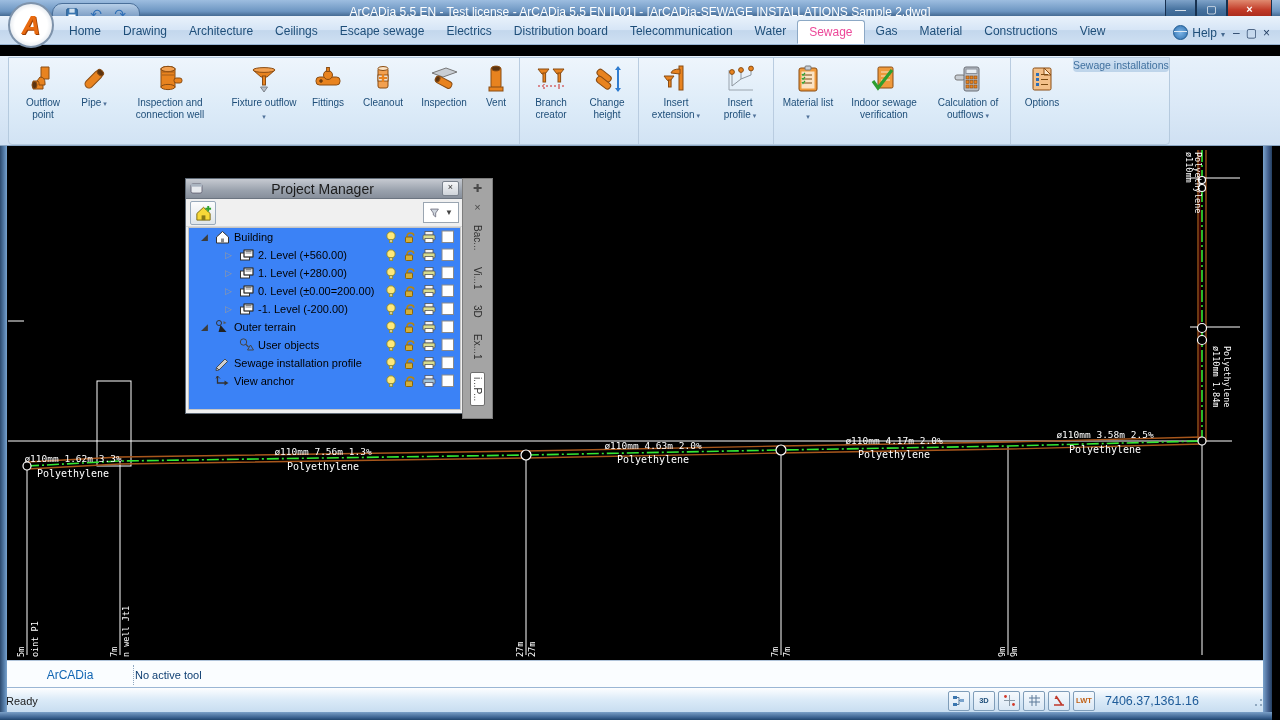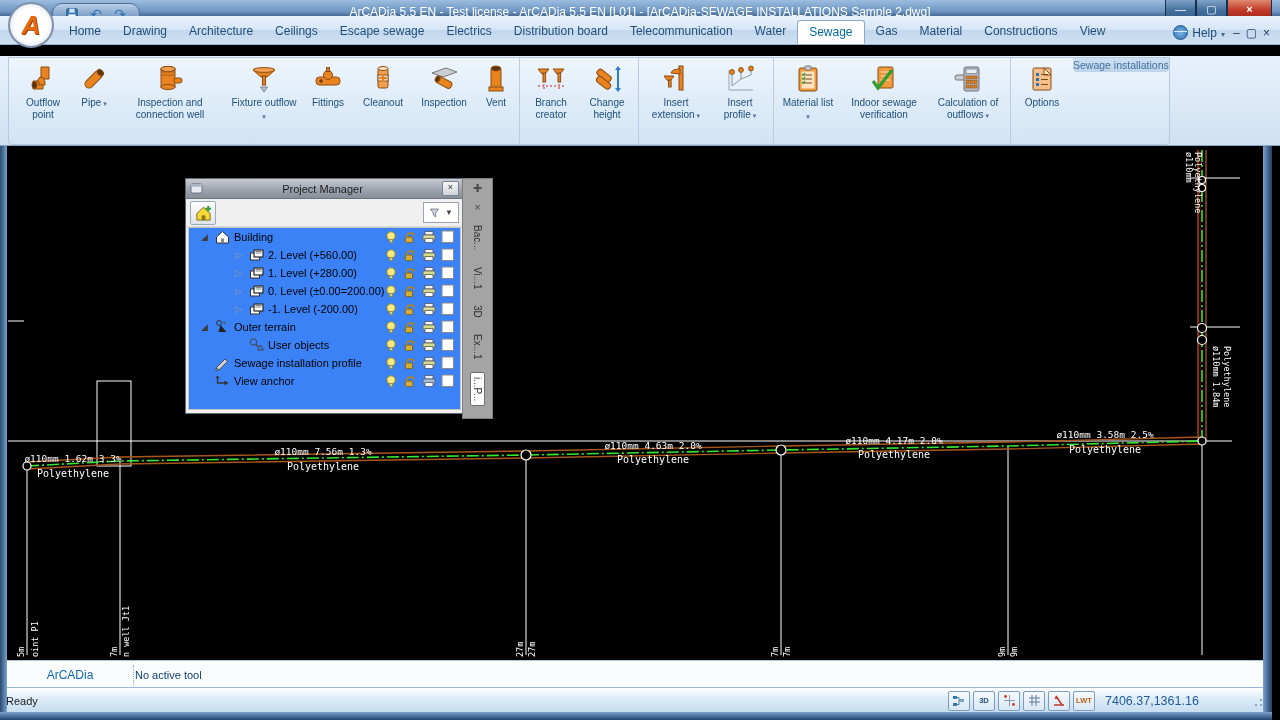--- a/index.html
+++ b/index.html
@@ -26,21 +26,21 @@
     background:linear-gradient(#7fa3c9,#45719e 55%,#35608c);color:#fff;font-size:11px;
     display:flex;align-items:center;justify-content:center;line-height:1;}
   .wbtn.close{width:43px;background:linear-gradient(#e08a70,#c23b28 55%,#a3281a);font-weight:bold;}
   
   #tabrow{position:absolute;left:0;top:16px;width:1280px;height:28px;
     background:linear-gradient(#e9f2fb,#d6e5f6 50%,#c3d7ed 52%,#cfe0f2);
     border-bottom:1px solid #98b3d2;display:flex;align-items:flex-end;}
   #tabs{display:flex;margin-left:58px;height:24px;}
   .tab{padding:4px 11px 4px;font-size:12px;color:#1e4e79;white-space:nowrap;cursor:default;}
   .tab.active{background:#fff;border:1px solid #8ca8c5;border-bottom:1px solid #fff;
-    border-radius:3px 3px 0 0;color:#0369a1;}
+    border-radius:3px 3px 0 0;color:#ec4899;}
   #tabrow-right{margin-left:auto;display:flex;align-items:center;gap:8px;padding:0 10px 4px;}
   #help{display:flex;align-items:center;gap:4px;font-size:12px;color:#1e4e79;}
   .globe{width:13px;height:13px;border-radius:50%;background:radial-gradient(#7db6e8,#2f6fae);
     border:1px solid #1d5a92;position:relative;}
   .globe:before{content:"";position:absolute;left:0;right:0;top:5px;height:1px;background:#dce9f5;}
   .caret:after{content:"▾";font-size:8px;color:#46engers;color:#46698f;}
   .mdi{display:flex;gap:6px;color:#1f3a5f;font-size:12px;align-items:center;}
   .mdi span{line-height:1;}
   
   #ribbon{position:absolute;left:0;top:56px;width:1280px;height:89px;
@@ -64,32 +64,32 @@
   #frame-r{left:1263px;width:9px;background:linear-gradient(90deg,#7aa3cc,#44618f 60%,#243f60);}
   
   #canvas{position:absolute;left:7px;top:146px;width:1256px;height:514px;background:#000;}
   #draw{position:absolute;left:0;top:0;}
   text.cad{font-family:"DejaVu Sans Mono",monospace;fill:#fff;}
   
   #palette{position:absolute;left:178px;top:32px;width:277px;height:234px;
     border:1px solid #5f6a76;background:#f0f0f0;box-shadow:2px 2px 6px rgba(0,0,0,.6);}
   #p-title{height:19px;display:flex;align-items:center;padding:0 4px;gap:4px;
     background:linear-gradient(#c6cad1,#9aa2ad 60%,#878f9b);border-bottom:1px solid #6b7480;}
-  #p-title .t{flex:1;text-align:center;font-size:11px;color:#1c1c1c;}
+  #p-title .t{flex:1;text-align:center;font-size:14px;color:#1c1c1c;}
   #p-close{width:15px;height:13px;border:1px solid #7a828d;border-radius:2px;
     background:linear-gradient(#f5f6f8,#cfd4da);font-size:9px;line-height:11px;text-align:center;color:#333;}
   #p-toolbar{height:27px;display:flex;align-items:center;padding:0 4px;background:#f0f0f0;
     border-bottom:1px solid #d8d8d8;}
   #btn-add{width:24px;height:22px;border:1px solid #9ab;border-radius:2px;
     background:linear-gradient(#fdfdfd,#dfe5ea);display:flex;align-items:center;justify-content:center;}
   #filter-dd{margin-left:auto;width:34px;height:19px;border:1px solid #9aa5b1;background:#fff;
     display:flex;align-items:center;justify-content:space-evenly;font-size:8px;color:#444;}
   #p-tree{background:#3b82f6;border:1px solid #c6c6c6;margin:0 2px;height:181px;overflow:hidden;}
   .trow{display:flex;align-items:center;height:18px;padding-left:12px;font-size:11px;color:#000;}
-  .trow.lvl1{padding-left:46px;}
+  .trow.lvl1{padding-left:36px;}
   .texp{width:13px;font-size:9px;color:#9b9b9b;flex:none;}
   .texp.open{color:#3c3c3c;}
   .texp.open:after{content:"◢";}
   .texp.closed:after{content:"▷";}
   .ticon{width:17px;height:16px;flex:none;margin-right:3px;}
   .tlabel{flex:1;white-space:nowrap;overflow:hidden;}
   .tctrl{display:flex;align-items:center;gap:5px;margin-right:5px;flex:none;}
   .tctrl svg{width:14px;height:14px;}
   
   #dock{position:absolute;left:455px;top:32px;width:29px;height:235px;background:#a4a4a4;

